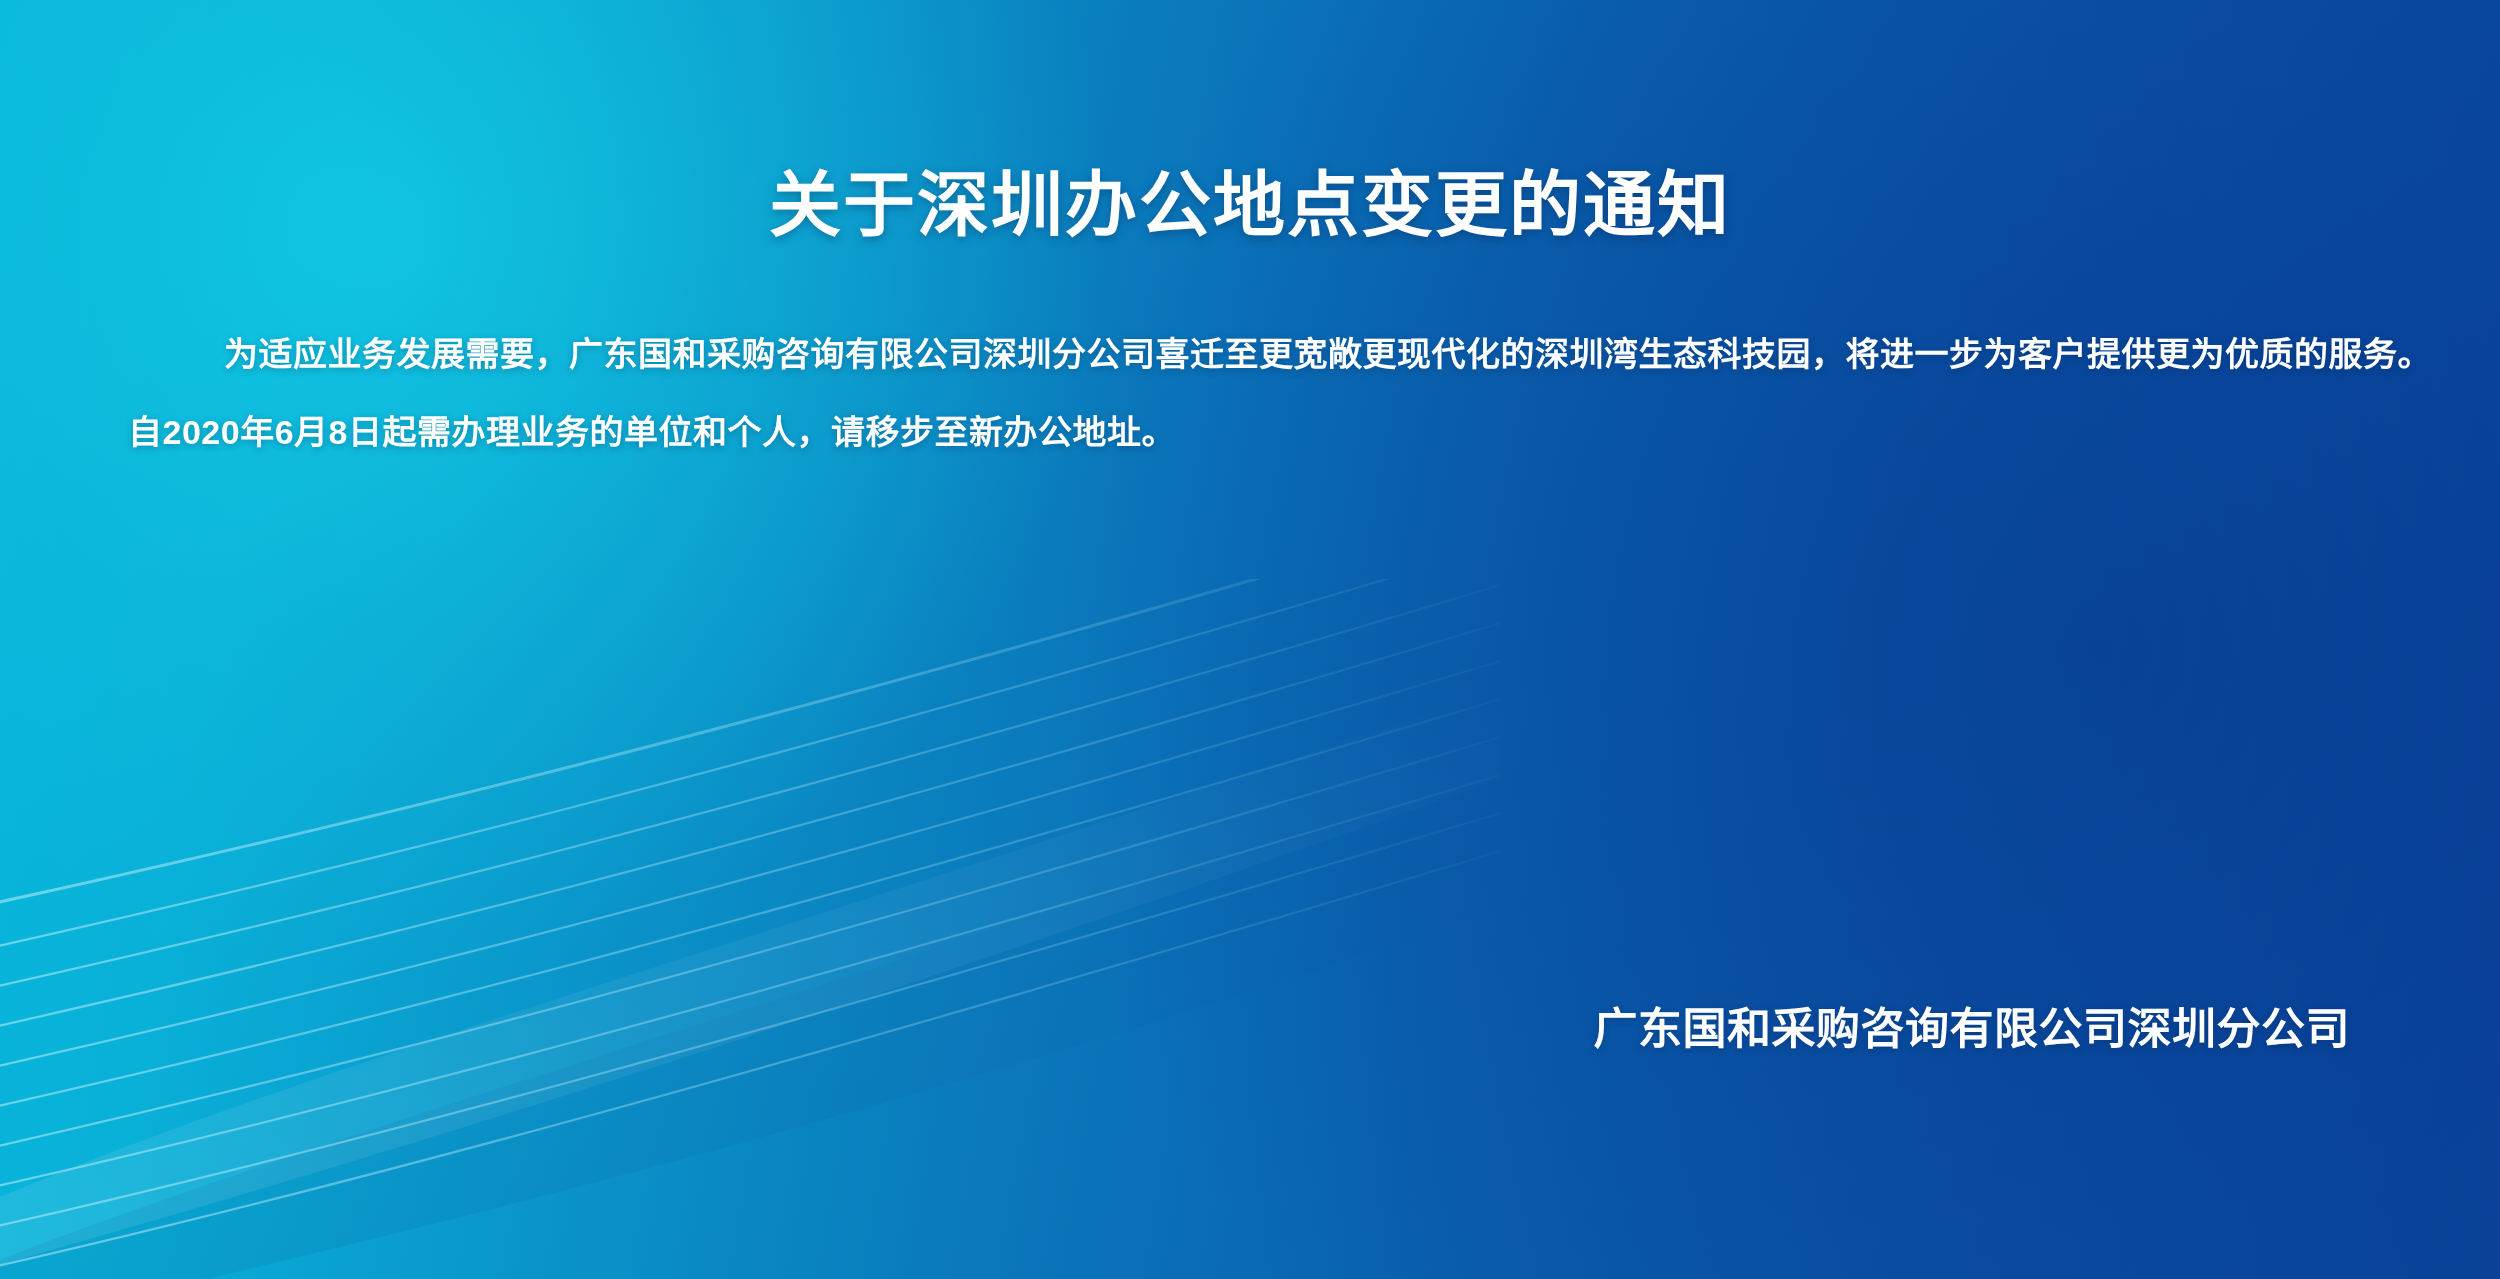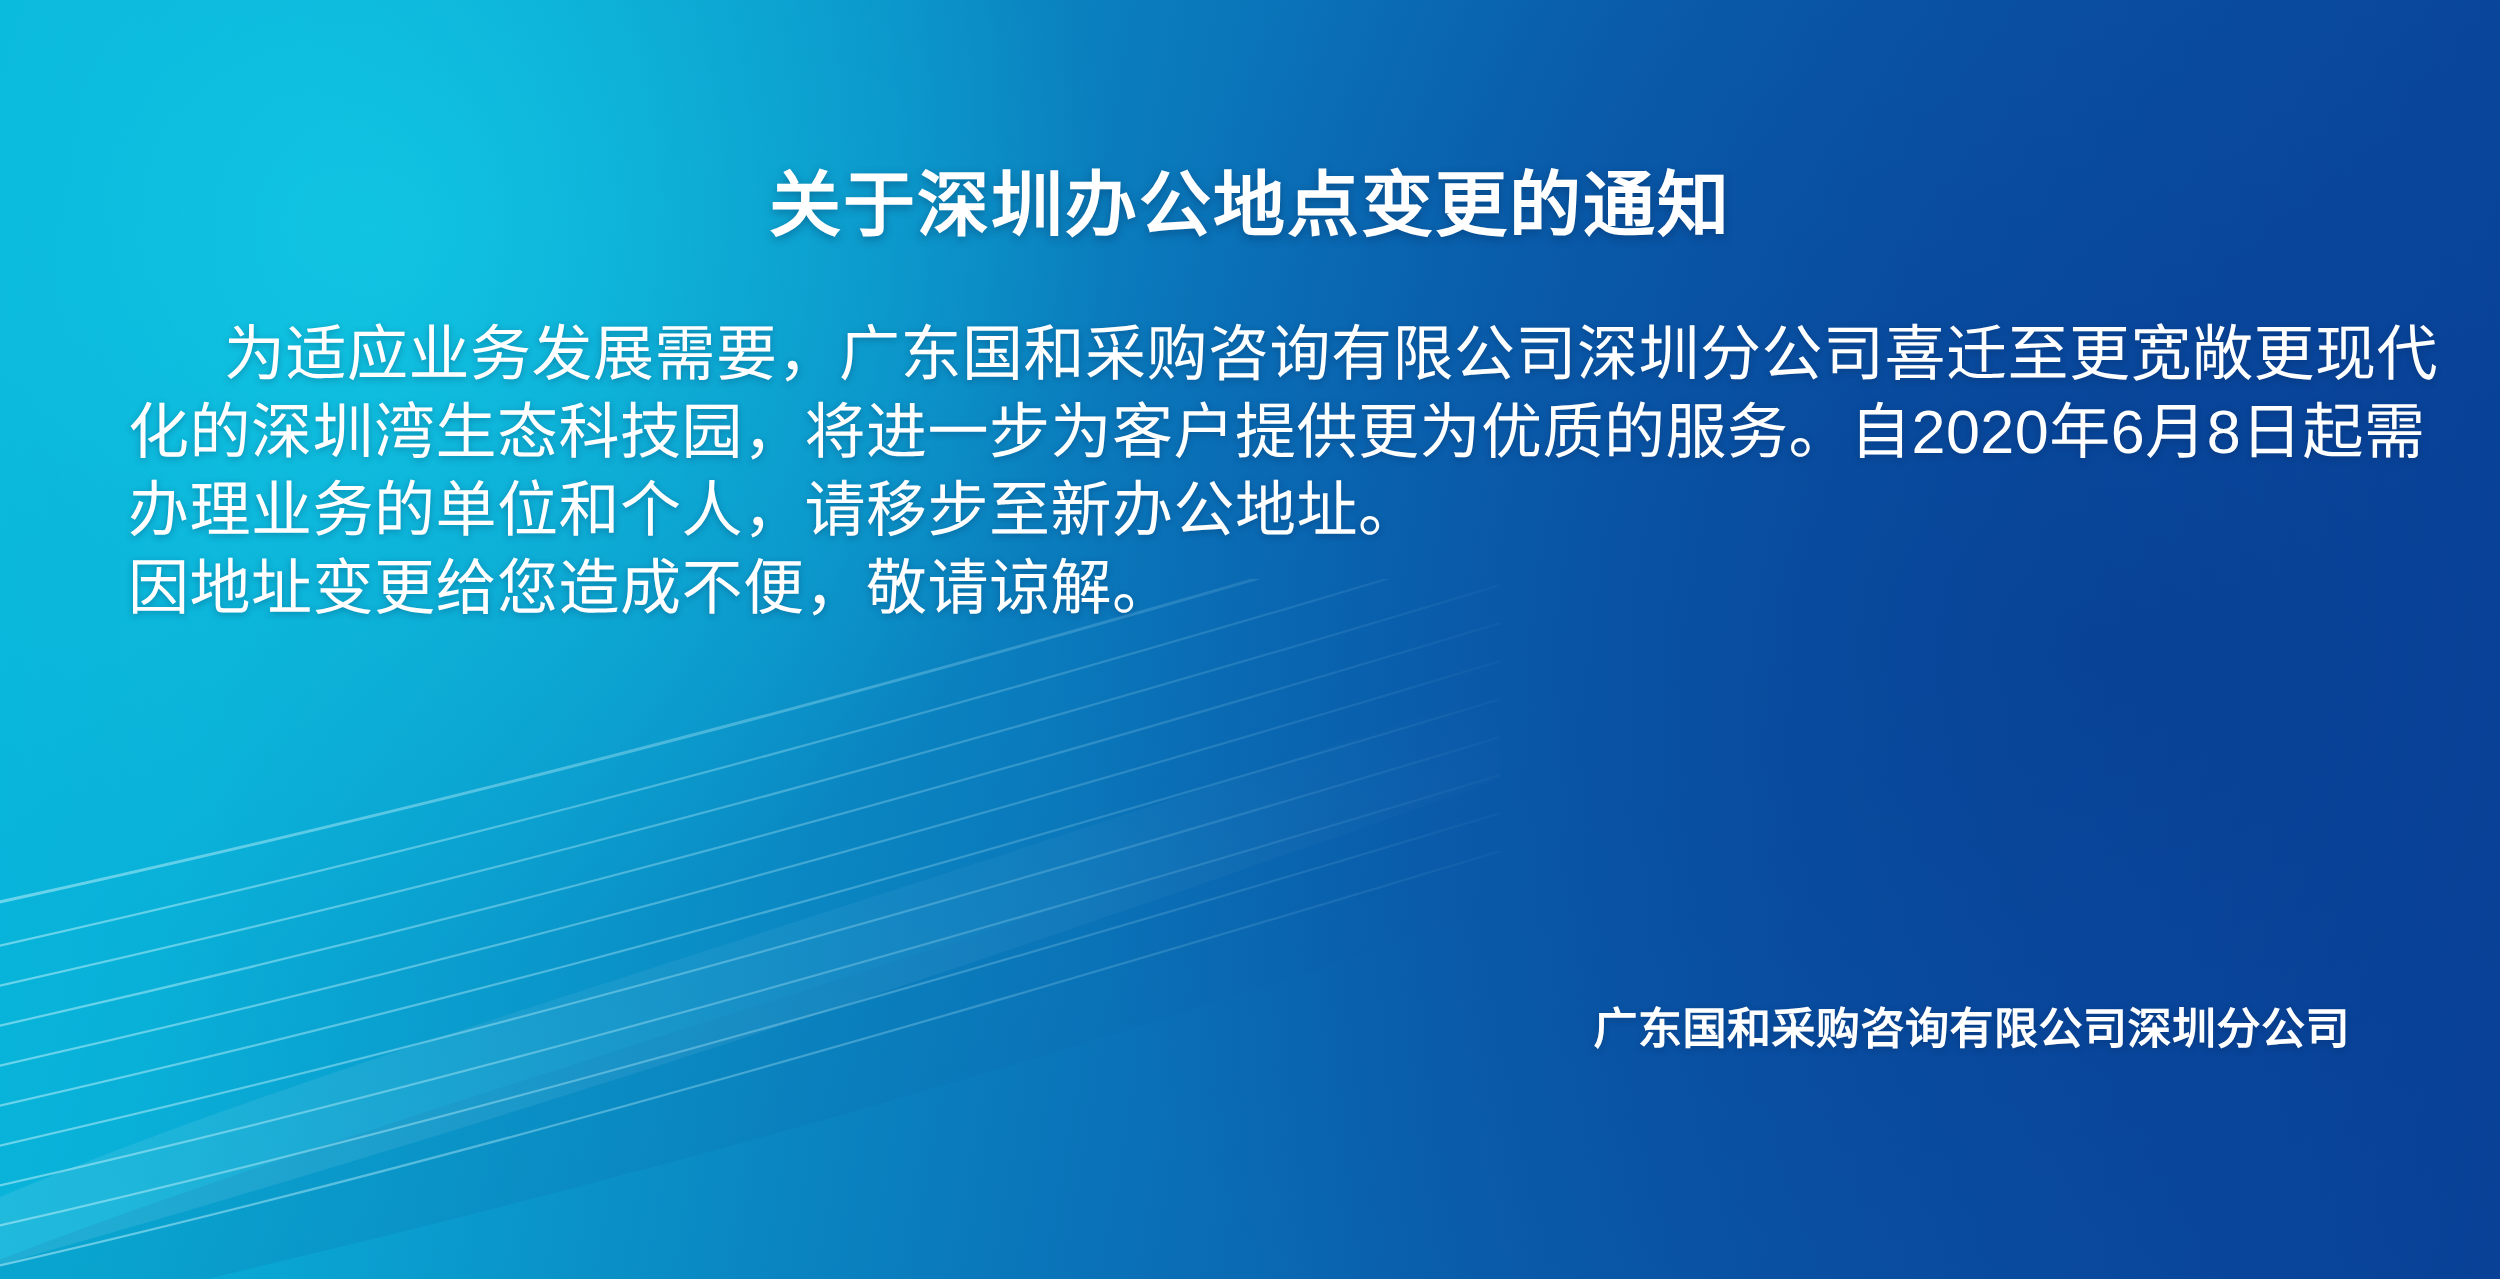--- a/index.html
+++ b/index.html
@@ -82,22 +82,22 @@
     line-height: 1.1;
     text-shadow: 0 3px 10px rgba(0,30,70,0.35);
   }
 
   .body-block {
     position: absolute;
     top: 315px;
     left: 128px;
     width: 2330px;
     color: #ffffff;
-    font-size: 61px;
-    font-weight: 400;
+    font-size: 34px;
+    font-weight: 700;
     line-height: 78px;
     letter-spacing: 0.5px;
     text-shadow: 0 2px 7px rgba(0,30,70,0.30);
   }
   .para { margin: 0; }
   .para.indent { text-indent: 96px; }
 
   .sign {
     position: absolute;
     right: 150px;
@@ -159,21 +159,20 @@
       </g>
     </svg>
   </div>
 
   <div class="content">
 
     <h1 class="title">关于深圳办公地点变更的通知</h1>
 
     <div class="body-block">
       <p class="para indent">为适应业务发展需要，广东国和采购咨询有限公司深圳分公司喜迁至更宽敞更现代化的深圳湾生态科技园，将进一步为客户提供更为优质的服务。自2020年6月8日起需办理业务的单位和个人，请移步至新办公地址。</p>
-      <p class="para">因地址变更给您造成不便，敬请谅解。</p>
     </div>
 
     <div class="sign">
       <div>广东国和采购咨询有限公司深圳分公司</div>
     </div>
 
   </div>
 </div>
 
 </body></html>

